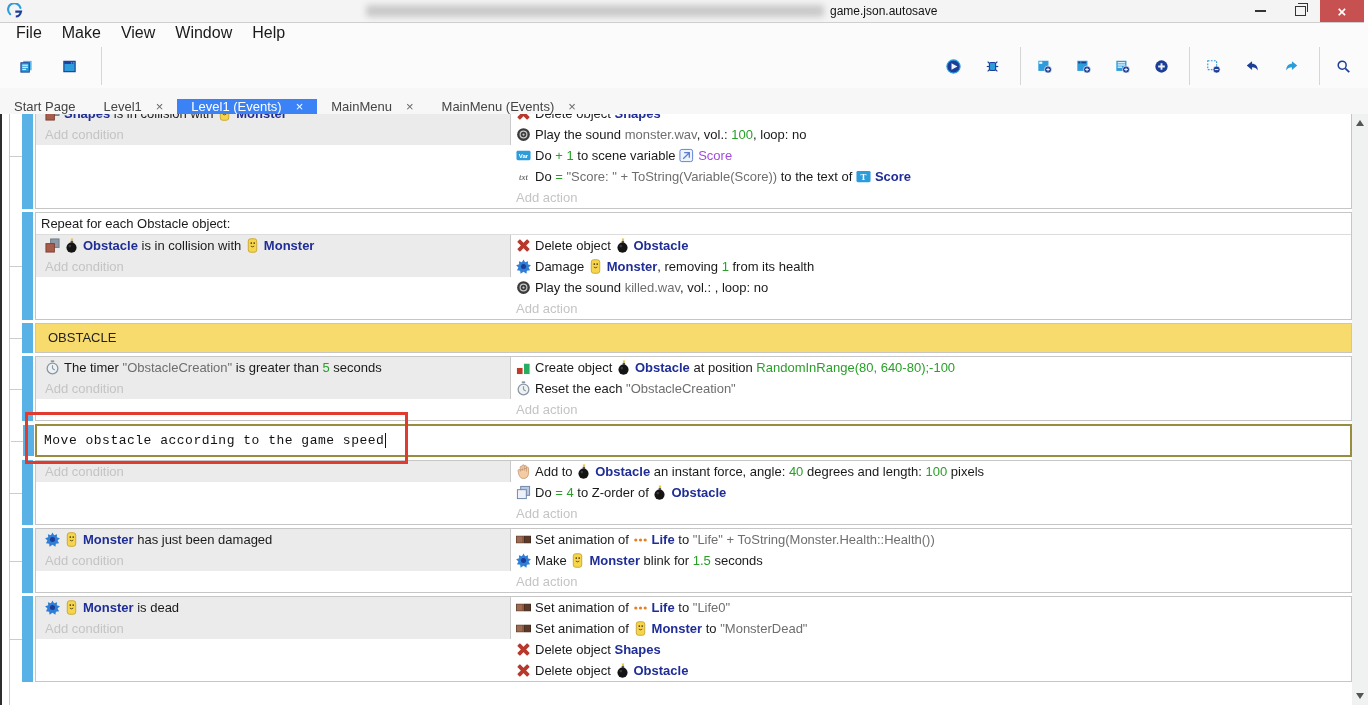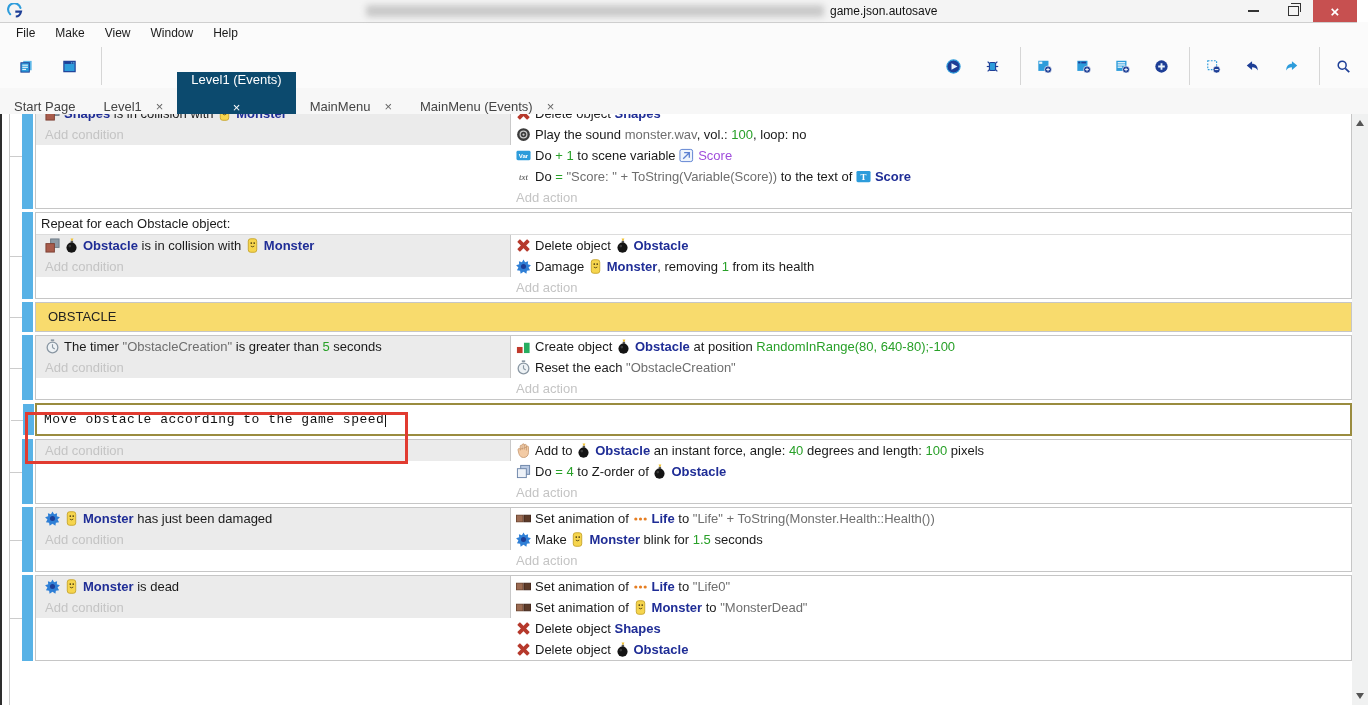--- a/index.html
+++ b/index.html
@@ -1,48 +1,48 @@
 <!DOCTYPE html>
 <html><head>
 <meta charset="utf-8">
 <style>
   html,body{margin:0;padding:0;}
   body{width:1368px;height:705px;position:relative;overflow:hidden;background:#fff;
        font-family:"Liberation Sans",sans-serif;-webkit-font-smoothing:antialiased;}
 
   
-  .titlebar{position:absolute;top:0;left:0;right:11px;height:22px;background:#f4f4f4;border-bottom:1px solid #cfcfcf;z-index:20;}
+  .titlebar{position:absolute;top:0;left:0;right:4px;height:22px;background:#f4f4f4;border-bottom:1px solid #cfcfcf;z-index:20;}
   .logo{position:absolute;left:7px;top:3px;width:16px;height:16px;}
   .logo svg{width:16px;height:16px;display:block;}
   .title-center{position:absolute;left:366px;top:4px;display:flex;align-items:center;}
   .blur-blob{width:458px;height:12px;background:#c9c9c9;border-radius:3px;filter:blur(3px);margin-right:6px;}
   .title-text{font-size:12px;color:#111;white-space:nowrap;}
   .win-controls{position:absolute;right:0;top:0;height:22px;display:flex;z-index:21;}
   .win-btn{width:40px;height:22px;display:flex;align-items:center;justify-content:center;cursor:default;}
   .win-btn.close{width:44px;background:#c75050;color:#fff;font-size:15px;font-weight:bold;line-height:1;}
   .glyph-min{width:11px;height:2px;background:#333;}
   .glyph-restore{width:9px;height:8px;border:1px solid #333;position:relative;background:transparent;}
   .glyph-restore::before{content:"";position:absolute;left:2px;top:-4px;width:9px;height:8px;border:1px solid #333;border-bottom:none;border-left:none;}
 
   
   .menubar{position:absolute;top:22px;left:0;right:0;height:22px;background:#fbfbfb;display:flex;align-items:center;padding-left:6px;z-index:19;}
-  .menu-item{padding:0 10px;font-size:12px;color:#1a1a1a;}
+  .menu-item{padding:0 10px;font-size:16px;color:#1a1a1a;}
 
   
   .toolbar{position:absolute;top:44px;left:0;right:0;height:44px;background:#fbfbfb;display:flex;align-items:center;z-index:19;}
   .tb-left{display:flex;align-items:center;padding-left:10px;gap:6px;}
   .tb-right{margin-left:auto;display:flex;align-items:center;padding-right:4px;gap:2px;}
   .tb-btn{width:37px;height:40px;display:flex;align-items:center;justify-content:center;}
   .tb-btn svg{width:33px;height:33px;display:block;}
   .tb-sep{width:1px;height:38px;background:#d6d6d6;margin:0 5px;}
 
   
   .tabsbar{position:absolute;top:88px;left:0;right:0;height:26px;background:#f7f7f7;display:flex;align-items:flex-end;z-index:19;}
   .tab{display:flex;align-items:center;padding:0 14px;font-size:13px;color:#444;gap:14px;white-space:nowrap;}
-  .tab.active{background:#0c4a6e;color:#fff;flex-direction:column;}
+  .tab.active{background:#3b82f6;color:#fff;}
   .tab-close{font-size:13px;color:#666;line-height:1;}
   .tab.active .tab-close{color:#fff;}
 
   
   .events-area{position:absolute;top:114px;left:0;right:16px;bottom:0;background:#fff;overflow:hidden;}
   .tree-vline{position:absolute;left:9px;top:0;bottom:0;width:1px;background:#ccc;}
   .sheet{margin-left:35px;position:relative;}
   .block{position:relative;border:1px solid #c6c6c6;margin-bottom:3px;background:#fff;}
   .block::before{content:"";position:absolute;left:-14px;top:-1px;bottom:-1px;width:11px;background:#58b2e6;}
   .block::after{content:"";position:absolute;left:-26px;top:50%;width:12px;border-top:1px solid #ccc;}
@@ -337,20 +337,25 @@
                 </svg></span><span class="tk-o">Obstacle</span></div>
             <div class="line"><span class="icon"><svg viewBox="0 0 16 16">
                   <path d="M8 .5l1.7 3 3.2-1.2-.3 3.4 3.3 1-2.5 2.3 1.6 3-3.4.4-.5 3.3L8 13.7l-3.1 2-.5-3.3-3.4-.4 1.6-3L.1 6.7l3.3-1L3.1 2.3l3.2 1.2z" fill="#2f7fd6"></path>
                   <circle cx="8" cy="8" r="2.7" fill="#1d3e96"></circle>
                 </svg></span><span class="tk-p">Damage </span><span class="icon"><svg viewBox="0 0 16 16">
                   <rect x="3.5" y="0.8" width="9" height="14.4" rx="2.5" fill="#f6d54d" stroke="#c9a62e"></rect>
                   <circle cx="6.7" cy="5.4" r="0.9" fill="#4a3b10"></circle>
                   <circle cx="9.8" cy="5.4" r="0.9" fill="#4a3b10"></circle>
                   <path d="M6.2 8.6q1.8 1.6 3.7 0" stroke="#4a3b10" stroke-width="0.9" fill="none"></path>
                 </svg></span><span class="tk-o">Monster</span><span class="tk-p">, removing </span><span class="tk-g">1</span><span class="tk-p"> from its health</span></div>
+            <div class="line"><span class="icon"><svg viewBox="0 0 16 16">
+                  <circle cx="8" cy="8" r="6.8" fill="#3b3b3b"></circle>
+                  <circle cx="8" cy="8" r="3.6" fill="none" stroke="#c9c9c9" stroke-width="1.3"></circle>
+                  <circle cx="8" cy="8" r="1.2" fill="#c9c9c9"></circle>
+                </svg></span><span class="tk-p">Play the sound </span><span class="tk-d">killed.wav</span><span class="tk-p">, vol.: , loop: no</span></div>
             <div class="line"><span class="tk-m">Add action</span></div>
           </div>
         </div>
       </div>
       <div class="block banner">OBSTACLE</div>
       <div class="block">
         <div class="evrow">
           <div class="cond">
             <div class="line"><span class="icon"><svg viewBox="0 0 16 16">
                   <rect x="6.2" y="0.4" width="3.6" height="1.8" fill="#8a97a3"></rect>

